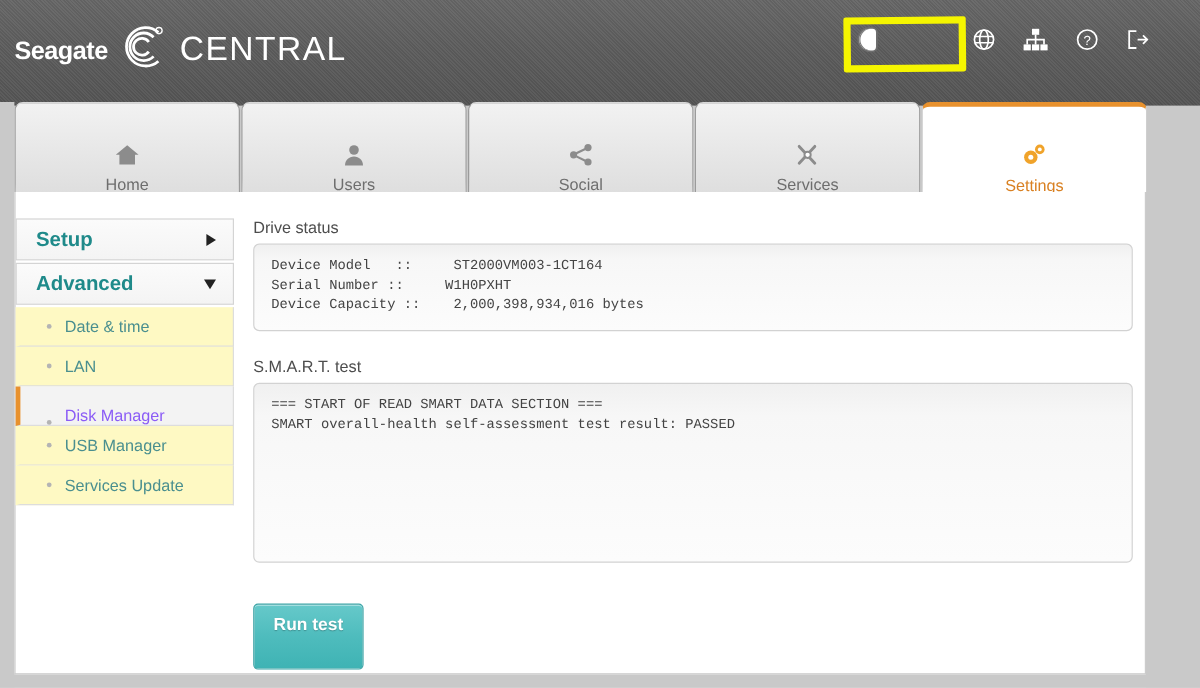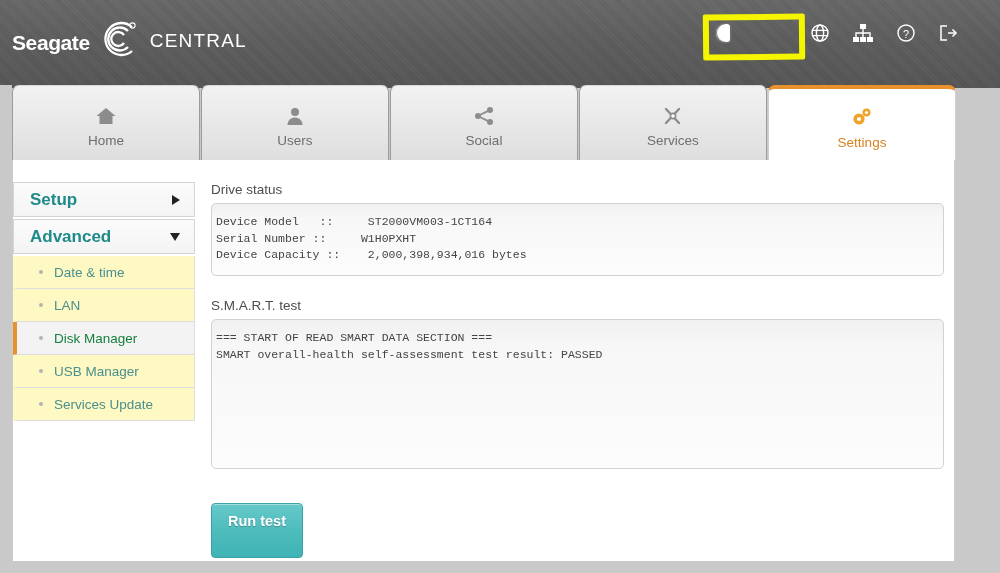--- a/index.html
+++ b/index.html
@@ -19,21 +19,21 @@
       linear-gradient(180deg, #666666 0%, #5c5c5c 45%, #545454 100%);
   }
   .brand { position: absolute; left: 12px; top: 18px; display: flex; align-items: center; }
   .brand-word {
     color: #ffffff; font-size: 21px; font-weight: bold; letter-spacing: -0.4px;
     line-height: 1; padding-top: 6px;
   }
   .brand-mark { position: relative; width: 46px; height: 42px; margin-left: 2px; }
   .brand-mark svg { position: absolute; left: 0; top: 0; }
   .brand-central {
-    color: #ffffff; font-size: 19px; letter-spacing: 1.2px; margin-left: 12px;
+    color: #ffffff; font-size: 28px; letter-spacing: 1.2px; margin-left: 12px;
     font-weight: normal; padding-top: 3px;
   }
 
   .hdr-icons { position: absolute; right: 42px; top: 22px; display: flex; align-items: center; gap: 22px; }
   .hdr-ico { color: #fff; display: flex; align-items: center; justify-content: center; cursor: pointer; }
 
   
   .toggle-wrap { position: relative; width: 74px; height: 22px; }
   .toggle {
     width: 74px; height: 22px; border-radius: 11px; background: #ffffff;
@@ -50,21 +50,21 @@
     transform: rotate(-0.6deg);
   }
 
   
   .tabs { position: absolute; left: 0; top: 85px; width: 1000px; height: 76px; }
   .tab {
     position: absolute; top: 0; height: 76px;
     border-radius: 7px 7px 0 0;
     border-left: 1px solid #9b9b9b; border-right: 1px solid #9b9b9b; border-top: 1px solid #d8d8d8;
     background: linear-gradient(180deg, #f2f2f2 0%, #ebebeb 35%, #dedede 100%);
-    display: flex; flex-direction: column; align-items: center; justify-content: center;
+    display: flex; flex-direction: column; align-items: center; justify-content: flex-end;
     cursor: pointer;
   }
   .tab .t-ico { height: 26px; display: flex; align-items: flex-end; justify-content: center; }
   .tab .t-lbl { font-size: 13.5px; color: #6e6e6e; margin-top: 7px; }
   .tab.active {
     background: #ffffff;
     border-top: 4px solid #e8912d;
     border-left: 1px solid #cfcfcf; border-right: 1px solid #cfcfcf;
     height: 77px;
   }
@@ -92,29 +92,29 @@
 
   .side-item {
     border: 1px solid #dddddd; border-top: none; background: #fef9c3;
     height: 33px; display: flex; align-items: center; padding-left: 22px;
     font-size: 13.5px; color: #4a8f8f; cursor: pointer;
     border-left: 4px solid transparent;
   }
   .side-item .dot {
     width: 4px; height: 4px; border-radius: 50%; background: #b4b4b4; margin-right: 11px; flex: none;
   }
-  .side-item.active { background: #f3f3f3; border-left: 4px solid #e8912d; color: #15803d; }
+  .side-item.active { background: #f3f3f3; border-left: 4px solid #e8912d; color: #8b5cf6; align-items: flex-end; }
 
   
   .main { position: absolute; left: 198px; top: 22px; right: 10px; }
   .sec-label { font-size: 13.5px; color: #4d4d4d; margin-bottom: 6px; }
   .codebox {
     border: 1px solid #d2d2d2; border-radius: 5px;
     background: linear-gradient(180deg,#f0f0f0 0%, #f7f7f7 18%, #fcfcfc 100%);
-    padding: 10px 4px;
+    padding: 10px 14px;
     font-family: "Liberation Mono", monospace; font-size: 11.5px; color: #444;
     white-space: pre; line-height: 1.45;
   }
   .box-drive { height: 73px; margin-bottom: 22px; }
   .box-smart { height: 150px; }
   .btn-run {
     margin-top: 34px; display: inline-block;
     background: linear-gradient(180deg,#66c9ca 0%, #4ebcbd 50%, #3fb3b4 100%);
     border: 1px solid #3aa3a5; border-radius: 4px;
     color: #ffffff; font-size: 14.5px; font-weight: bold;

